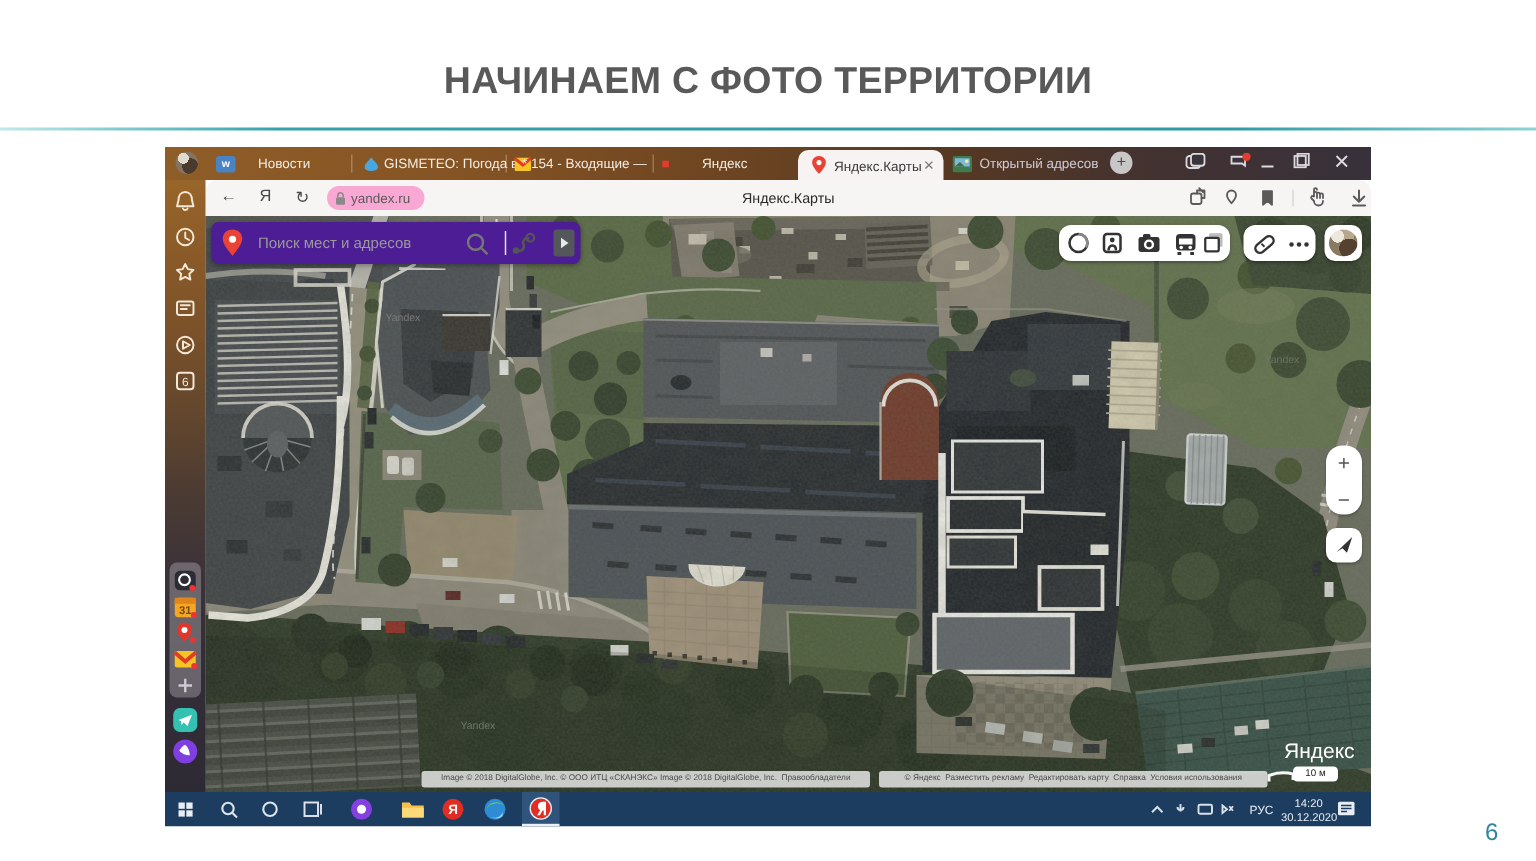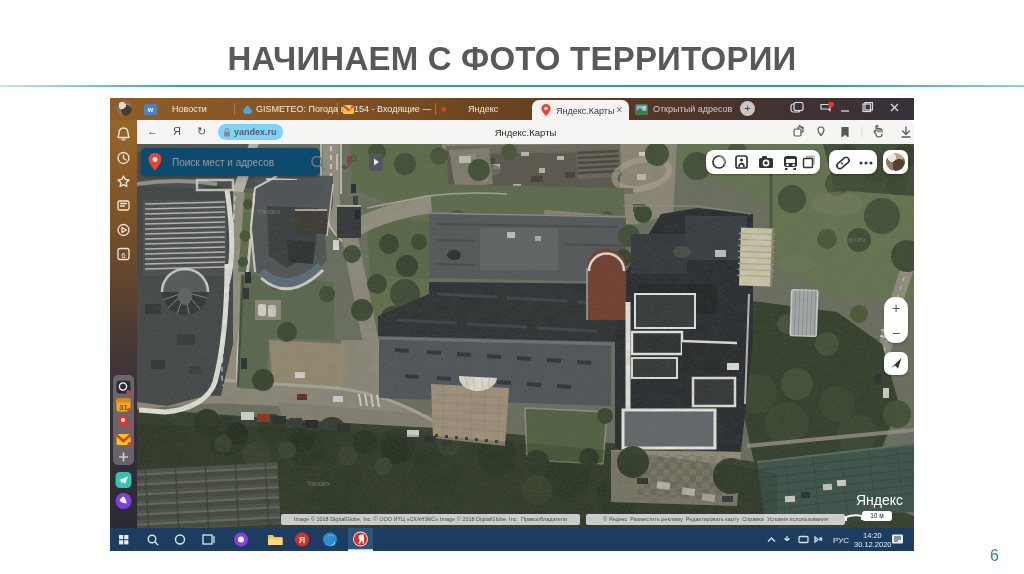--- a/index.html
+++ b/index.html
@@ -1,20 +1,20 @@
 <!DOCTYPE html>
 <html><head>
 <meta charset="utf-8">
 <style>
   * { margin:0; padding:0; box-sizing:border-box; }
   html,body { width:1024px; height:574px; background:#fff; overflow:hidden;
     font-family:"Liberation Sans", sans-serif; }
   .slide { position:relative; width:1024px; height:574px; background:#fff; }
   .title { position:absolute; top:40px; left:0; width:100%; text-align:center;
-    font-size:33px; font-weight:bold; color:#595959; letter-spacing:0.2px; }
+    font-size:25px; font-weight:bold; color:#595959; letter-spacing:0.2px; }
   .rule { position:absolute; top:85px; left:0; width:1024px; height:2px;
     background:linear-gradient(90deg,#bfe9e9 0%, #35a2ab 18%, #2f9ba5 80%, #8fd2d4 100%); }
   .pagenum { position:absolute; left:990px; top:547px; font-size:16px; color:#31849b; }
 
   .shot { position:absolute; left:110px; top:98px; width:804px; height:453px; overflow:hidden; }
 
   
   .tabbar { position:absolute; left:0; top:0; width:964px; height:22px;
     background:linear-gradient(90deg,#8f5d27 0%,#855424 20%,#6e4521 38%,#553823 55%,#433230 68%,#38313a 82%,#34303a 100%); }
   .tabbar .txt { position:absolute; top:6px; font-size:9px; color:#f3ece2; white-space:nowrap; }
@@ -29,38 +29,38 @@
     border-radius:7px 7px 0 0; }
   .activetab .txt2 { position:absolute; left:24px; top:6px; font-size:9px; color:#3a3a3a; white-space:nowrap; }
   .tabx { position:absolute; right:6px; top:5px; font-size:9px; color:#777; }
   .plusbtn { position:absolute; left:630px; top:3px; width:15px; height:15px; border-radius:50%;
     background:#c9c6c7; color:#4a4a4a; text-align:center; line-height:15px; font-size:11px; }
 
   
   .abar { position:absolute; left:27px; top:22px; width:777px; height:24px; background:#f7f5f4;
     border-radius:8px 8px 0 0; }
   .abar .ic { position:absolute; top:5px; color:#4a4a4a; font-size:11px; }
-  .urlpill { position:absolute; left:81px; top:4px; width:65px; height:16px; background:#7dd3fc;
-    border-radius:8px; font-size:9px; color:#5a5a5a; line-height:16px; padding-left:16px;font-weight:bold; }
+  .urlpill { position:absolute; left:81px; top:4px; width:65px; height:16px; background:#f9a8d4;
+    border-radius:8px; font-size:9px; color:#5a5a5a; line-height:16px; padding-left:16px; }
   .abartitle { position:absolute; left:0; width:777px; text-align:center; top:7px; font-size:9.5px; color:#2a2a2a; }
 
   
   .sidebar { position:absolute; left:0; top:22px; width:27px; height:408px;
     background:linear-gradient(180deg,#98652a 0%,#8d5c28 10%,#7a512a 25%,#60452e 40%,#4a3a33 52%,#3c3339 64%,#332e37 78%,#2e2a33 100%); }
   .sbpanel { position:absolute; left:3px; top:255px; width:21px; height:90px; background:rgba(150,143,152,0.55); border-radius:5px; }
 
   
   .taskbar { position:absolute; left:0; top:430px; width:804px; height:23px; background:#1c3d60; }
 
   
   .map { position:absolute; left:27px; top:46px; width:777px; height:384px; background:#6f7365; }
 
   
-  .searchbox { position:absolute; left:31px; top:50px; width:179px; height:28px; background:#0c4a6e;
-    border-radius:5px; box-shadow:0 1px 3px rgba(0,0,0,0.3);text-align:center; }
+  .searchbox { position:absolute; left:31px; top:50px; width:246px; height:28px; background:#4c1d95;
+    border-radius:5px; box-shadow:0 1px 3px rgba(0,0,0,0.3); }
   .searchbox .ph { position:absolute; left:31px; top:9px; font-size:10px; color:#9a9a9a; }
   .expandbtn { position:absolute; left:259px; top:55px; width:14px; height:18px; background:#53565b;
     border-radius:2px; color:#e8e8e8; font-size:7px; text-align:center; line-height:18px; }
   .ctrlbar1 { position:absolute; left:596px; top:52px; width:114px; height:24px; background:#fff;
     border-radius:8px; box-shadow:0 1px 2px rgba(0,0,0,0.3); }
   .ctrlbar2 { position:absolute; left:719px; top:52px; width:48px; height:24px; background:#fff;
     border-radius:8px; box-shadow:0 1px 2px rgba(0,0,0,0.3); }
   .avbtn { position:absolute; left:773px; top:52px; width:25px; height:24px; background:#fff;
     border-radius:7px; box-shadow:0 1px 2px rgba(0,0,0,0.3); }
   .avbtn .p { position:absolute; left:3px; top:3px; width:19px; height:18px; border-radius:50%;

